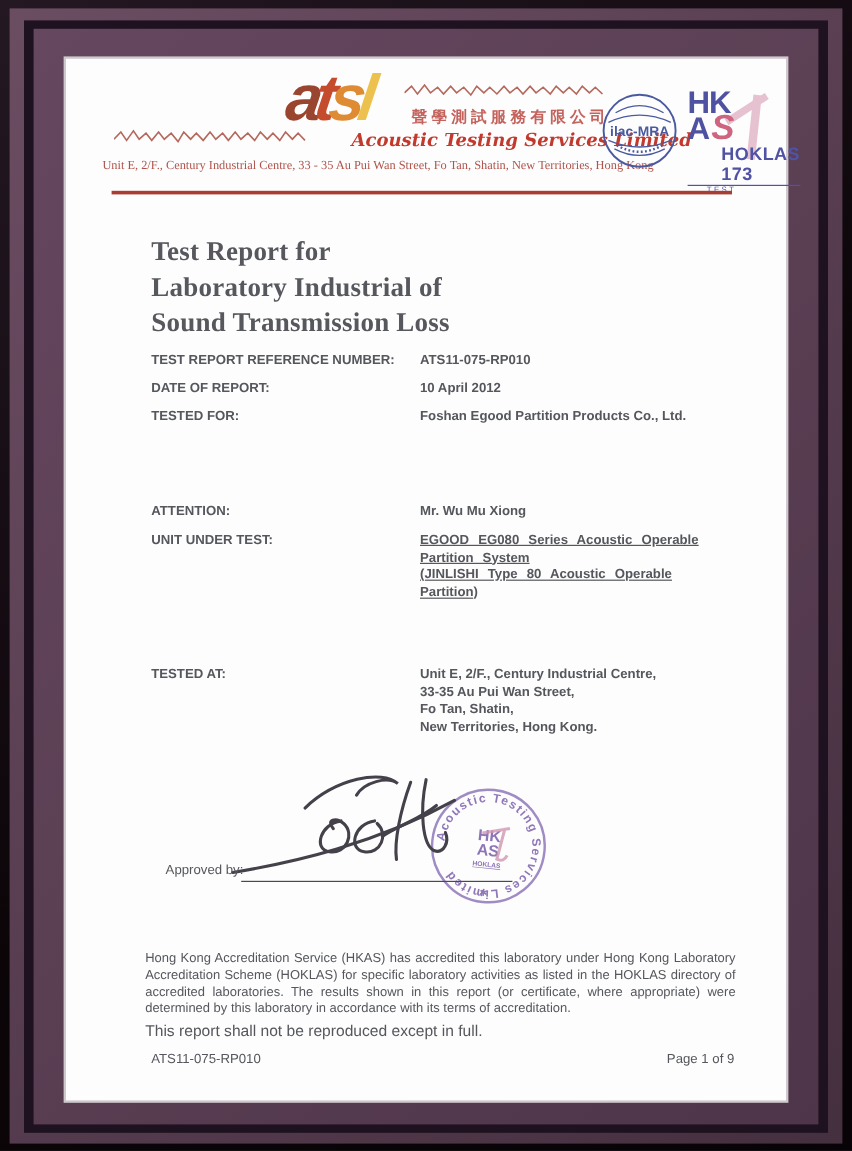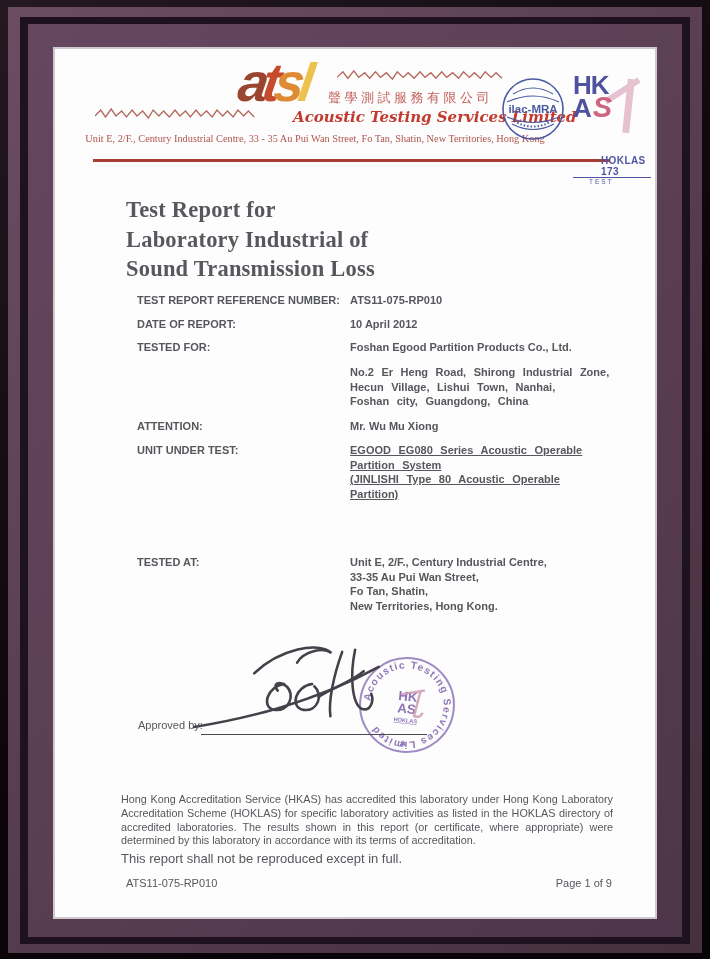--- a/index.html
+++ b/index.html
@@ -16,49 +16,49 @@
 
   .paper { position:absolute; top:49px; left:55px; right:55px; bottom:42px; background:#fdfdfd;
            color:#55575c; font-size:11px; }
 
   
   .zig-left  { position:absolute; left:40px; top:58px; width:162px; height:14px; }
   .zig-right { position:absolute; left:282px; top:20px; width:168px; height:13px; }
   .atsl { position:absolute; left:184px; top:6px; font-size:54px; font-weight:bold; font-style:italic;
           letter-spacing:-6px; transform:skewX(-8deg); line-height:1; }
   .atsl .l1{color:#9a4530;} .atsl .l2{color:#c44b2b;} .atsl .l3{color:#df8b33;} .atsl .l4{color:#ecc14e;}
-  .cn-name { position:absolute; left:273px; top:40px; font-size:13px; font-weight:normal; color:#c4625c;
+  .cn-name { position:absolute; left:288px; top:40px; font-size:13px; font-weight:bold; color:#c4625c;
              letter-spacing:3.5px; white-space:nowrap; }
   .en-name { position:absolute; left:238px; top:59px; font-size:15px; font-style:italic; font-weight:bold;
              color:#c23a2e; font-family:"DejaVu Serif", serif; white-space:nowrap; }
   .addr1 { position:absolute; left:0; right:80px; top:84px; text-align:center; white-space:nowrap;
            font-family:"Liberation Serif", serif; font-size:10.3px; color:#b0544b; }
   .contact { position:absolute; left:0; right:80px; top:97px; display:flex; justify-content:center; gap:14px;
              font-family:"Liberation Serif", serif; font-size:10.3px; color:#b0544b; white-space:nowrap; }
   .hrule { position:absolute; left:38px; top:110px; width:517px; height:2.5px; background:#a83d33; }
 
   .ilac { position:absolute; left:445px; top:27px; width:66px; height:66px; }
   .hkas { position:absolute; left:518px; top:26px; width:78px; height:90px; color:#4f51a1; }
   .hkas-row { font-weight:bold; font-size:26px; line-height:0.82; letter-spacing:-1px; position:relative; z-index:2; }
   .hkas-s { color:#cf6480; font-size:29px; font-style:italic; position:relative; left:2px; }
   .hkas-tbar { position:absolute; left:26px; top:2px; width:40px; height:6px; background:#e6c2d0;
                transform:rotate(-33deg); transform-origin:right center; z-index:1; }
   .hkas-tstem{ position:absolute; left:52px; top:4px; width:7px; height:54px; background:#e6c2d0;
                transform:rotate(6deg); z-index:1; }
-  .hoklas { margin-top:35px; display:inline-block; font-weight:bold; font-size:10px; letter-spacing:0.4px;
+  .hoklas { display:inline-block; font-weight:bold; font-size:15px; letter-spacing:0.4px;
             border-bottom:1.5px solid #5053a3; color:#5053a3; position:relative; z-index:2;padding-left:28px; }
   .hkas-test { font-size:6.5px; letter-spacing:2px; color:#5053a3; margin-left:16px; }
 
   
   .title { position:absolute; left:71px; top:146px; font-size:22.5px; font-weight:bold; color:#56585d;
            line-height:29.5px; letter-spacing:0.2px;font-family:Liberation Serif, serif; }
 
   
   .field-row { position:absolute; left:71px; right:43px; line-height:14.5px; }
-  .field-label { position:absolute; left:0; top:0; font-weight:bold;margin-left:11px; }
+  .field-label { position:absolute; left:0; top:0; font-weight:bold; }
   .field-value { margin-left:224px; font-weight:bold; white-space:pre-line; }
   .spread .field-value { word-spacing:4.5px; }
   .fr1{top:244px;} .fr2{top:268px;} .fr3{top:291px;} .fr4{top:316px;}
   .fr5{top:370px;} .fr6{top:394px;text-decoration:underline;} .fr7{top:480px;} .fr8{top:506px;}
 
   
   .approved-label { position:absolute; left:83px; top:670px; }
   .signature { position:absolute; left:136px; top:590px; width:238px; height:102px; }
   .sig-line { position:absolute; left:146px; top:685px; width:226px; border-top:1.6px solid #4c4852; }
   .approver { position:absolute; left:149px; top:689px; line-height:13.2px; }
@@ -131,26 +131,20 @@
       <div class="field-value">ATS11-075-RP010</div>
     </div>
     <div class="field-row fr2">
       <span class="field-label">DATE OF REPORT:</span>
       <div class="field-value">10 April 2012</div>
     </div>
     <div class="field-row fr3">
       <span class="field-label">TESTED FOR:</span>
       <div class="field-value">Foshan Egood Partition Products Co., Ltd.</div>
     </div>
-    <div class="field-row fr4 spread">
-      <span class="field-label"></span>
-      <div class="field-value">No.2 Er Heng Road, Shirong Industrial Zone,
-Hecun Village, Lishui Town, Nanhai,
-Foshan city, Guangdong, China</div>
-    </div>
     <div class="field-row fr5">
       <span class="field-label">ATTENTION:</span>
       <div class="field-value">Mr. Wu Mu Xiong</div>
     </div>
     <div class="field-row fr6 spread">
       <span class="field-label">UNIT UNDER TEST:</span>
       <div class="field-value">EGOOD EG080 Series Acoustic Operable
 Partition System
 (JINLISHI Type 80 Acoustic Operable
 Partition)</div>

